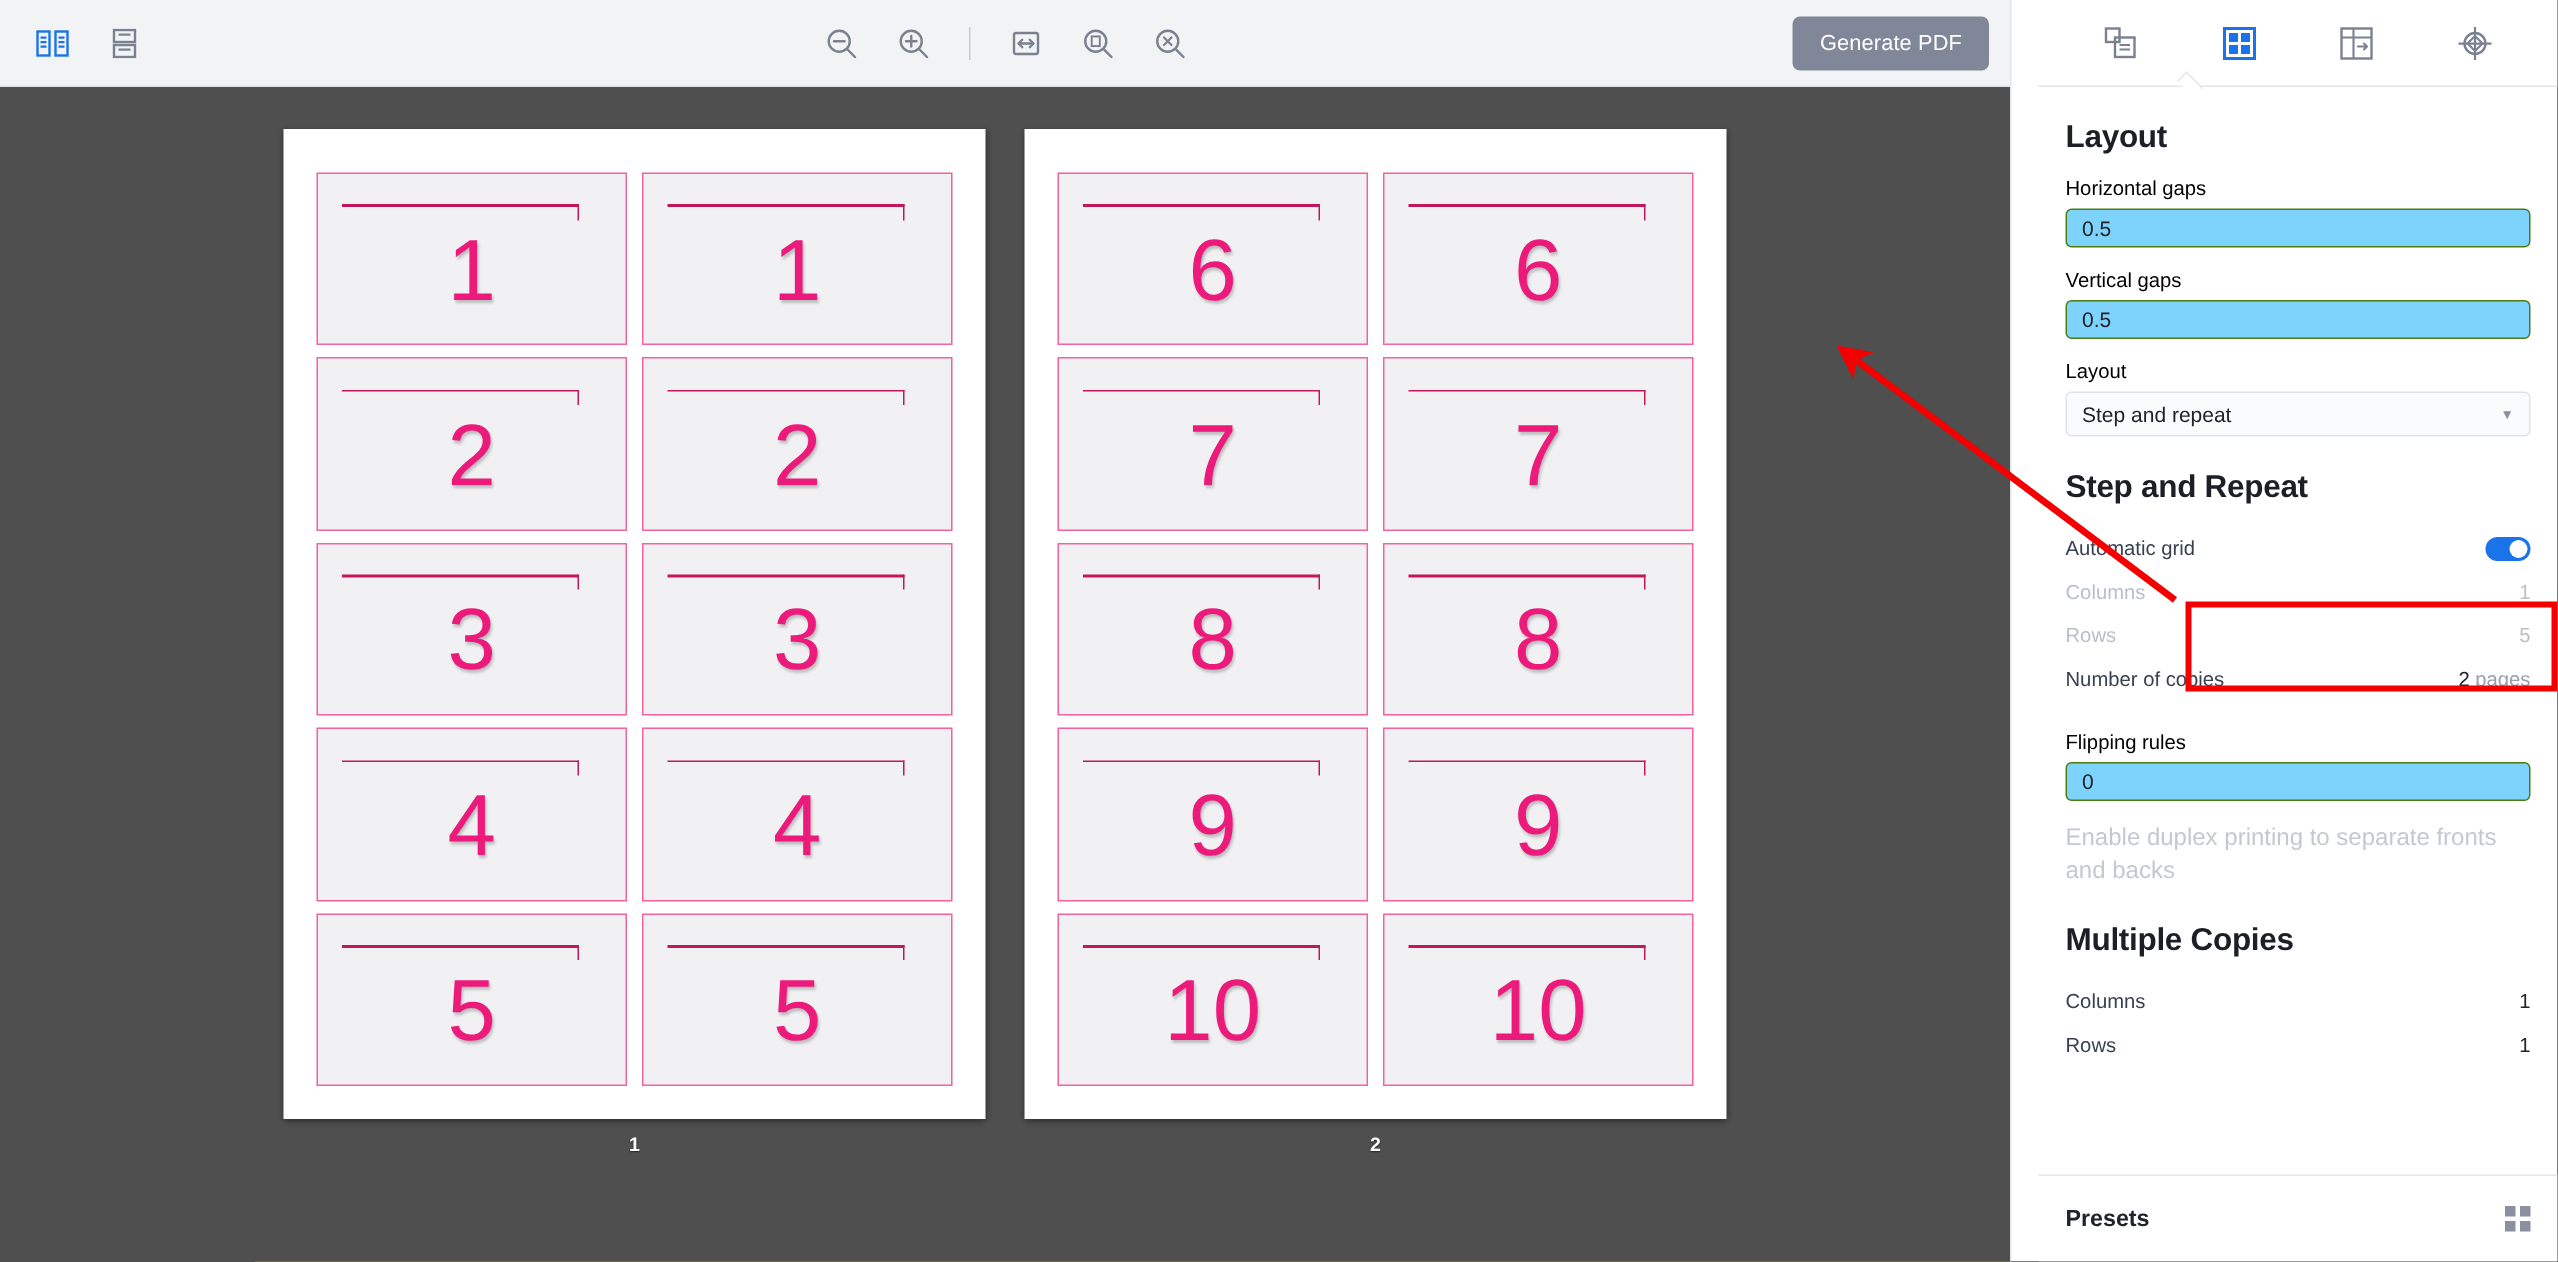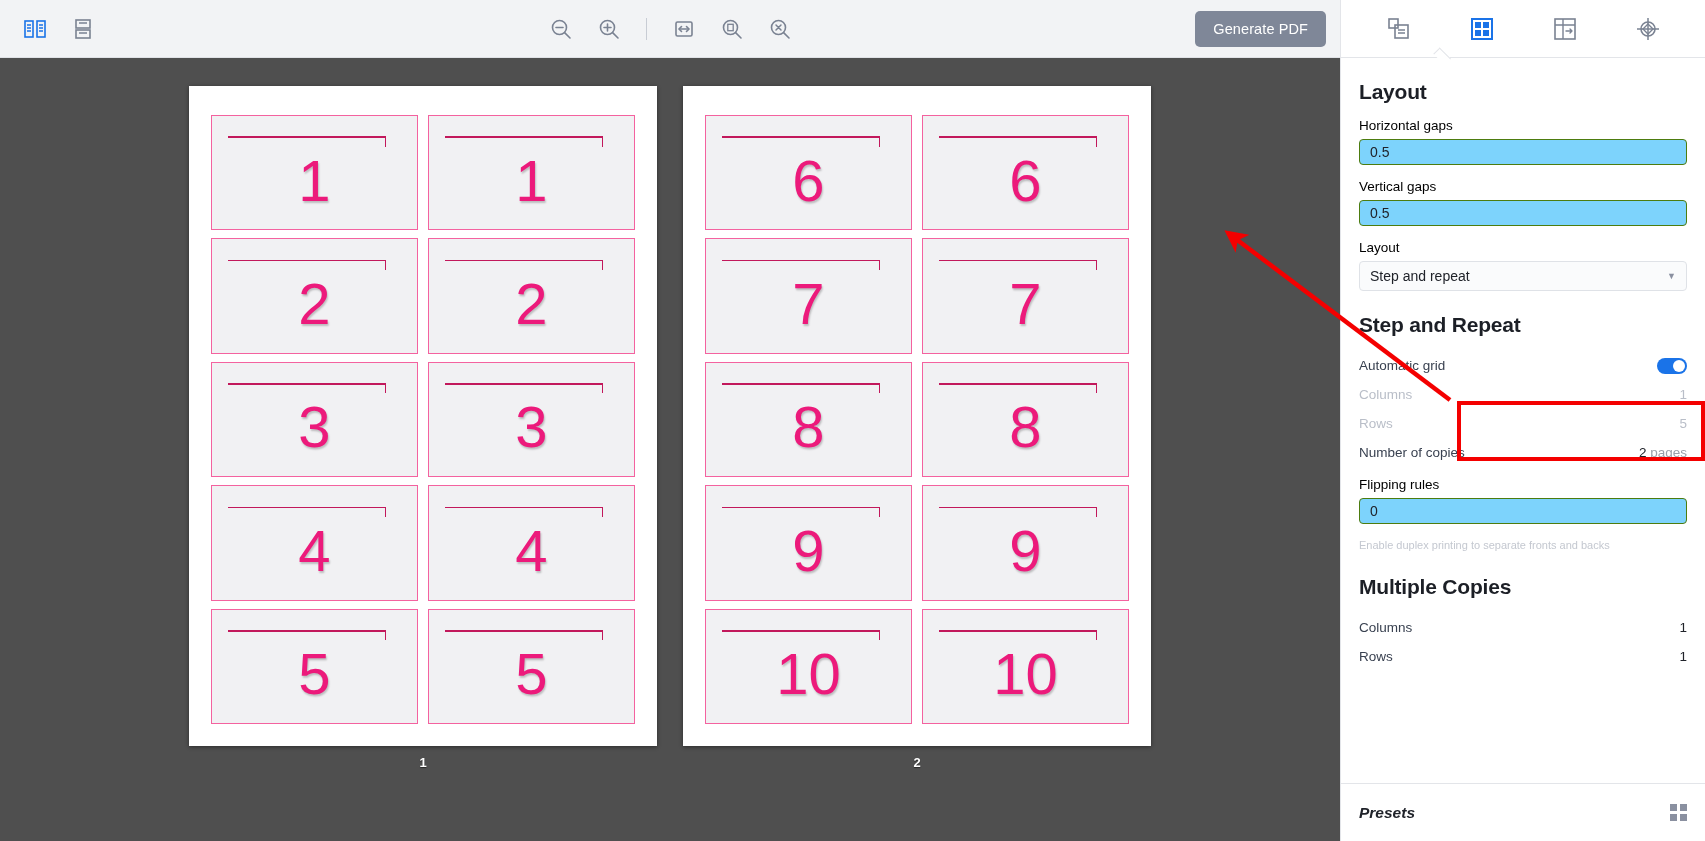--- a/index.html
+++ b/index.html
@@ -118,20 +118,21 @@
     text-shadow: 1px 2px 2px rgba(0,0,0,.22);
     font-family: "Liberation Sans", sans-serif;
   }
 
   
   .panel {
     width: 365px; height: 841px;
     background: #ffffff;
     display: flex; flex-direction: column;
     border-left: 1px solid #e3e5e9;
+    padding-left: 18px;
   }
   .panel-tabs {
     height: 58px; min-height: 58px;
     background: #ffffff;
     display: flex; align-items: center; justify-content: space-around;
     padding: 0 16px;
     border-bottom: 1px solid #e3e5e9;
     position: relative;
   }
   .panel-tab {
@@ -198,29 +199,28 @@
     position: relative; cursor: pointer; background: #c6cad2;
   }
   .toggle.on { background: #1a73e8; }
   .toggle .knob {
     position: absolute; top: 2px; left: 2px;
     width: 12px; height: 12px; border-radius: 50%;
     background: #fff;
   }
   .toggle.on .knob { left: 16px; }
 
-  .hint { font-size: 11px; color: #c4c8d0; margin-top: 8px; line-height: 1.4; }
+  .hint { font-size: 16px; color: #c4c8d0; margin-top: 8px; line-height: 1.4; }
 
   .panel-footer {
     height: 58px; min-height: 58px;
     border-top: 1px solid #e3e5e9;
     display: flex; align-items: center; justify-content: space-between;
     padding: 0 18px;
     background: #fff;
-    font-style: italic;
   }
   .footer-title { font-size: 15.5px; font-weight: 700; color: #20232a; }
   .grid-icon { display: grid; grid-template-columns: 7px 7px; grid-gap: 3px; cursor: pointer; }
   .grid-icon i { width: 7px; height: 7px; background: #8a90a0; display: block; }
 
   
   .hl-box {
     position: absolute;
     left: 1457px; top: 401px;
     width: 248px; height: 60px;
@@ -482,21 +482,21 @@
           <div class="row muted">
             <span>Rows</span>
             <span class="val">5</span>
           </div>
           <div class="row">
             <span>Number of copies</span>
             <span class="val">2 <span class="unit">pages</span></span>
           </div>
         </div>
 
-      <div class="field-label" style="margin-top:10px">Flipping rules</div>
+      <div class="field-label" style="margin-top:20px">Flipping rules</div>
       <div class="text-input">0</div>
 
       <div class="hint">Enable duplex printing to separate fronts and backs</div>
 
       <div class="sec-title">Multiple Copies</div>
       <div id="mc-rows">
           <div class="row">
             <span>Columns</span>
             <span class="val">1</span>
           </div>

